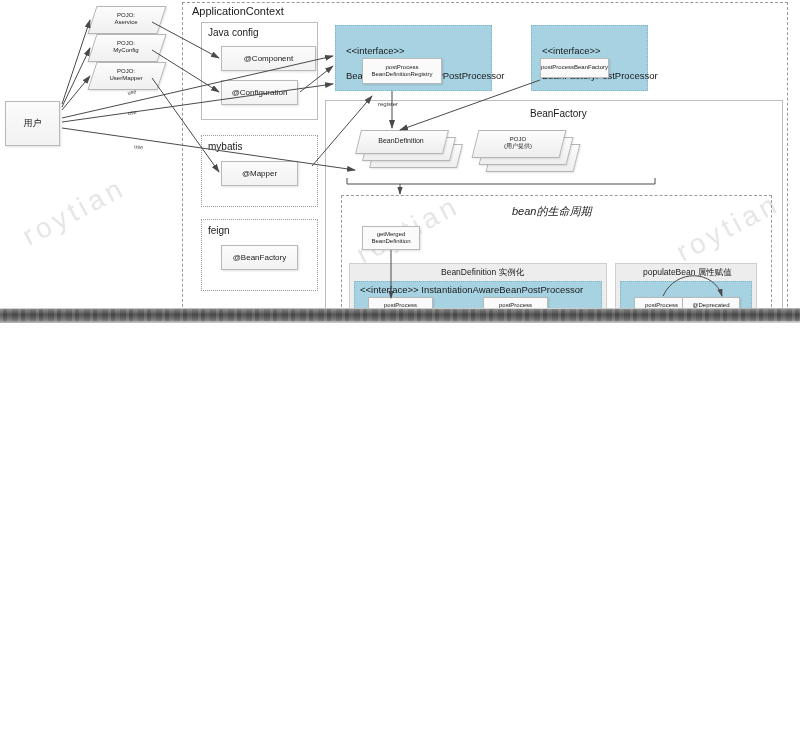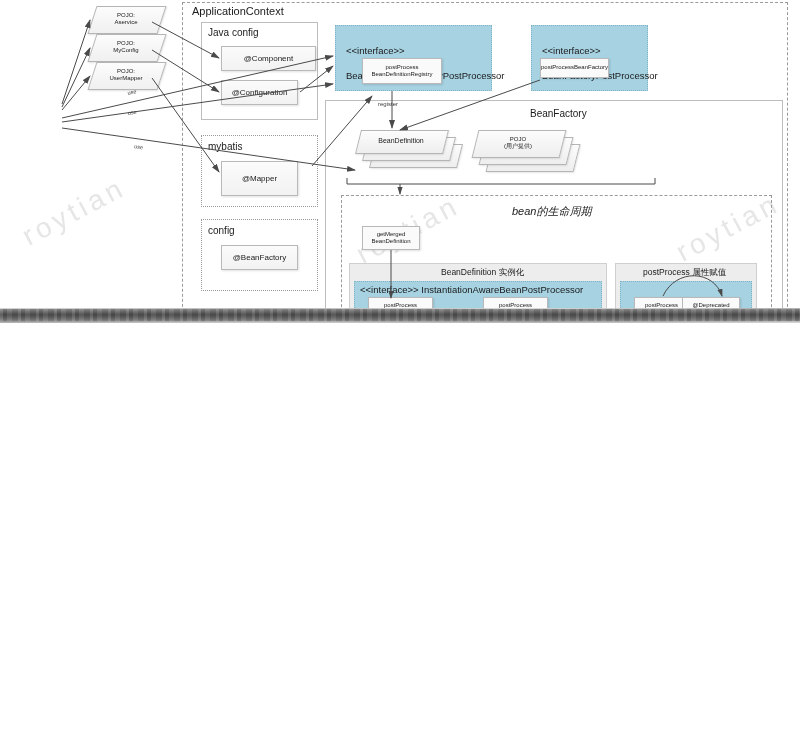--- a/index.html
+++ b/index.html
@@ -95,20 +95,23 @@
 
 <div class="canvas">
 
   <div class="wm" style="left:18px;top:196px;">roytian</div>
   <div class="wm" style="left:352px;top:214px;">roytian</div>
   <div class="wm" style="left:672px;top:212px;">roytian</div>
 
   <div class="abs container-dashed" style="left:182px;top:2px;width:606px;height:320px;"></div>
   <div class="abs lbl t-ctx" style="left:192px;top:5px;">ApplicationContext</div>
 
+  <div class="abs node" style="left:5px;top:101px;width:55px;height:45px;">
+    <span class="t-node9">用户</span>
+  </div>
 
   <div class="abs" style="left:92px;top:6px;width:68px;height:26px;">
     <div class="para" style="left:0;top:0;width:68px;height:26px;"></div>
     <div class="para-txt">
       <span class="t-tiny">POJO:</span>
       <span class="t-tiny">Aservice</span>
     </div>
   </div>
 
   <div class="abs" style="left:92px;top:34px;width:68px;height:26px;">
@@ -131,26 +134,26 @@
   <div class="abs lbl t-group" style="left:208px;top:27px;">Java config</div>
   <div class="abs node" style="left:221px;top:46px;width:95px;height:25px;">
     <span class="t-node">@Component</span>
   </div>
   <div class="abs node" style="left:221px;top:80px;width:77px;height:25px;">
     <span class="t-node">@Configuration</span>
   </div>
 
   <div class="abs container-dotted" style="left:201px;top:135px;width:117px;height:72px;"></div>
   <div class="abs lbl t-group" style="left:208px;top:141px;">mybatis</div>
-  <div class="abs node" style="left:221px;top:161px;width:77px;height:35px;">
+  <div class="abs node" style="left:221px;top:161px;width:77px;height:25px;">
     <span class="t-node">@Mapper</span>
   </div>
 
   <div class="abs container-dotted" style="left:201px;top:219px;width:117px;height:72px;"></div>
-  <div class="abs lbl t-group" style="left:208px;top:225px;">config</div>
+  <div class="abs lbl t-group" style="left:208px;top:225px;">feign</div>
   <div class="abs node" style="left:221px;top:245px;width:77px;height:25px;">
     <span class="t-node">@BeanFactory</span>
   </div>
 
   <div class="abs iface" style="left:335px;top:25px;width:157px;height:66px;">
     <div class="iface-title t-iface">
       <span>&lt;&lt;interface&gt;&gt;</span><br>
       <span>BeanDefinitionRegistryPostProcessor</span>
     </div>
   </div>
@@ -196,21 +199,21 @@
 
   <div class="abs node plain" style="left:362px;top:226px;width:58px;height:24px;flex-direction:column;">
     <span class="t-tiny">getMerged</span>
     <span class="t-tiny">BeanDefinition</span>
   </div>
 
   <div class="abs grayhdr" style="left:349px;top:263px;width:258px;height:59px;"></div>
   <div class="abs lbl t-sec" style="left:441px;top:267px;">BeanDefinition 实例化</div>
 
   <div class="abs grayhdr" style="left:615px;top:263px;width:142px;height:59px;"></div>
-  <div class="abs lbl t-sec" style="left:643px;top:267px;">postProcess 属性赋值</div>
+  <div class="abs lbl t-sec" style="left:643px;top:267px;">populateBean 属性赋值</div>
 
   <div class="abs iface" style="left:354px;top:281px;width:248px;height:41px;"></div>
   <div class="abs iface" style="left:620px;top:281px;width:132px;height:41px;"></div>
   <div class="abs lbl t-iface" style="left:360px;top:284px;">
     <span>&lt;&lt;interface&gt;&gt;</span>
     <span>InstantiationAwareBeanPostProcessor</span>
   </div>
 
   <div class="abs node plain" style="left:368px;top:297px;width:65px;height:17px;">
     <span class="t-tiny">postProcess</span>

